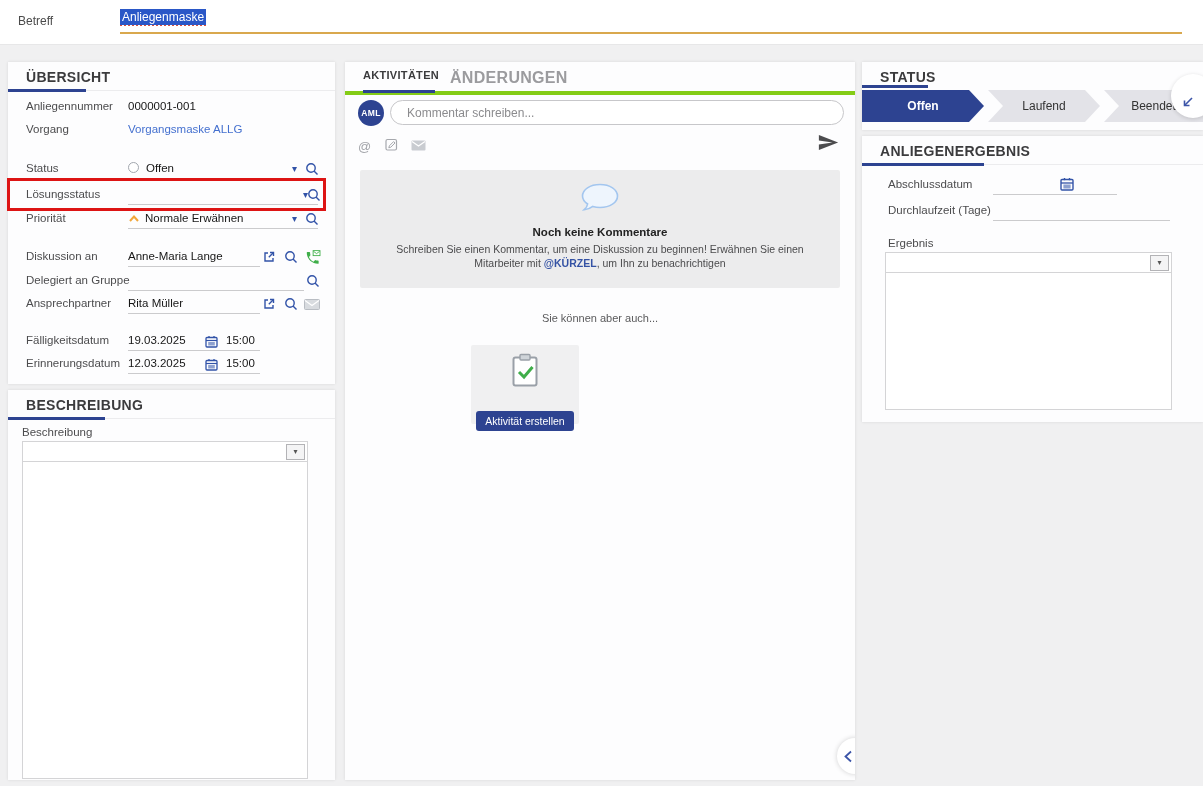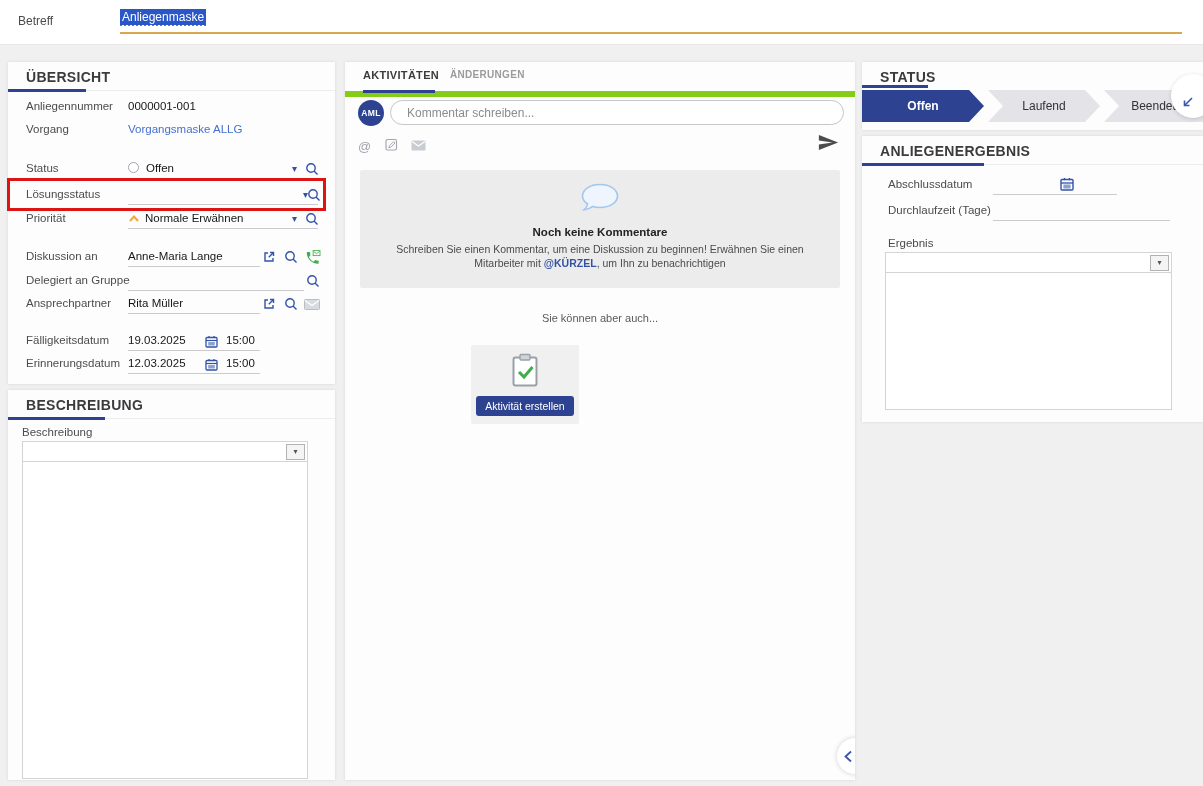--- a/index.html
+++ b/index.html
@@ -34,42 +34,42 @@
     border-radius:50%;vertical-align:-1px;margin-right:7px;background:#fff;}
   .red-box{position:absolute;left:-1px;width:313px;height:27px;border:3px solid #dd1414;z-index:4;}
   
   .minibar{position:relative;height:19px;border:1px solid #d4d4d6;background:#fff;}
   .dd-btn{position:absolute;right:2px;top:2px;width:17px;height:14px;background:#f4f4f5;
     border:1px solid #b3b3b6;font-size:8px;color:#555;text-align:center;line-height:13px;cursor:pointer;}
   .bigbox{border:1px solid #d4d4d6;background:#fff;margin-top:-1px;}
   .flabel{font-size:11.5px;color:#4c4c4e;}
   
   .midpanel{left:345px;top:62px;width:510px;height:718px;overflow:hidden;}
-  .mid-tabs{position:relative;height:29px;border-bottom:6px solid #84cc16;}
+  .mid-tabs{position:relative;height:29px;border-bottom:4px solid #84cc16;}
   .mtab1{position:absolute;left:18px;top:7px;font-size:11px;font-weight:700;color:#3b3b3d;letter-spacing:.3px;cursor:pointer;}
-  .mtab2{position:absolute;left:105px;top:7px;font-size:10px;font-weight:700;color:#9b9b9e;letter-spacing:.3px;cursor:pointer;}
+  .mtab2{position:absolute;left:105px;top:7px;font-size:16px;font-weight:700;color:#9b9b9e;letter-spacing:.3px;cursor:pointer;}
   .mtab-bar{position:absolute;left:18px;bottom:-2px;width:72px;height:3px;background:#2d4391;}
   .avatar{position:absolute;left:13px;top:38px;width:26px;height:26px;border-radius:50%;
     background:#2d4391;color:#fff;font-size:8.5px;font-weight:700;text-align:center;line-height:26px;letter-spacing:.3px;}
   .pill{position:absolute;left:45px;top:38px;width:454px;height:25px;border:1px solid #c7c7ca;
     border-radius:14px;background:#fff;font-size:12px;color:#8b8b8e;line-height:25px;padding-left:16px;box-sizing:border-box;cursor:text;}
   .cmt-icons{position:absolute;left:13px;top:76px;color:#a3a5aa;font-size:13px;}
   .cmt-icons span{margin-right:10px;cursor:pointer;}
   .send{position:absolute;right:16px;top:72px;cursor:pointer;}
   .graybox{position:absolute;left:15px;top:108px;width:480px;height:118px;background:#ececed;border-radius:2px;text-align:center;}
   .gb-title{margin-top:6px;font-size:11.5px;font-weight:700;color:#222;}
   .gb-body{margin:4px 18px 0;font-size:10.5px;color:#4b4b4d;line-height:1.35;}
   .mention{color:#3452a4;font-weight:700;}
   .also{position:absolute;left:0;right:0;top:250px;text-align:center;font-size:11px;color:#5a5a5c;}
   .action-card{position:absolute;top:283px;width:108px;height:79px;background:#f0f0f1;border-radius:2px;text-align:center;}
   .ac1{left:126px;} .ac2{left:270px;}
   .action-card svg{margin-top:8px;}
   .btn{display:inline-block;background:#2d4391;color:#fff;font-size:10.5px;border:none;
     border-radius:3px;padding:4px 9px;cursor:pointer;font-family:"Liberation Sans",sans-serif;white-space:nowrap;}
-  .ac1 .btn{margin-top:3px;} .ac2 .btn{margin-top:11px;}
+  .ac1 .btn{margin-top:18px;} .ac2 .btn{margin-top:11px;}
   .collapse-btn{position:absolute;right:-18px;bottom:6px;width:36px;height:36px;border-radius:50%;
     background:#fff;box-shadow:0 0 5px rgba(0,0,0,.18);cursor:pointer;}
   .collapse-btn svg{position:absolute;left:6px;top:12px;}
   
   .chevbar{position:absolute;left:0;top:28px;width:341px;height:32px;}
   .seg{position:absolute;top:0;height:32px;font-size:12px;line-height:32px;text-align:center;}
   .seg1{left:0;width:122px;background:#2d4391;color:#fff;font-weight:700;
     clip-path:polygon(0 0,calc(100% - 15px) 0,100% 50%,calc(100% - 15px) 100%,0 100%);}
   .seg2{left:126px;width:112px;background:#e3e3e8;color:#333;
     clip-path:polygon(0 0,calc(100% - 15px) 0,100% 50%,calc(100% - 15px) 100%,0 100%,15px 50%);}

